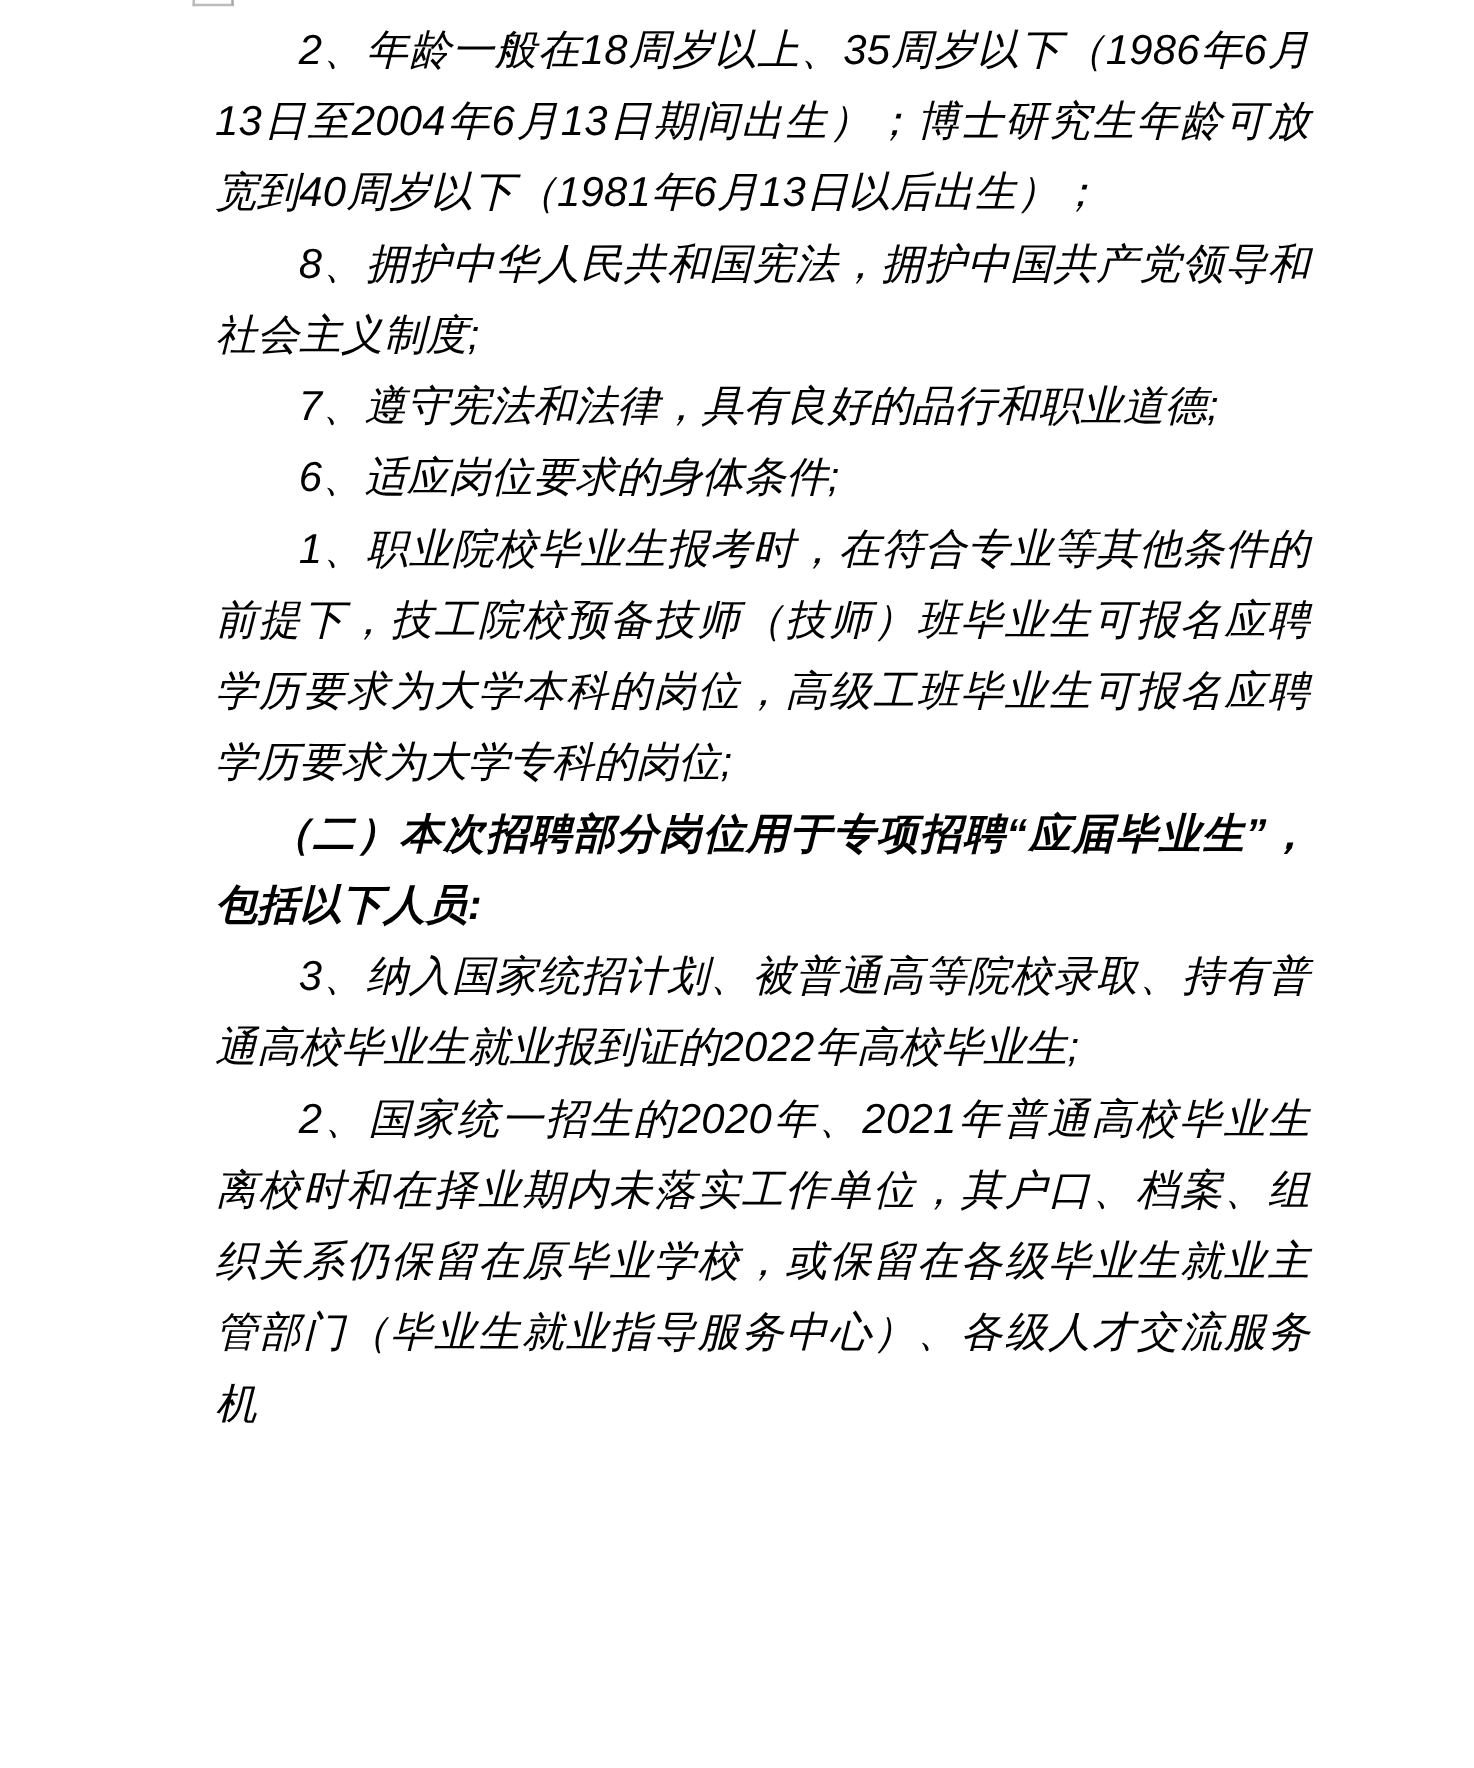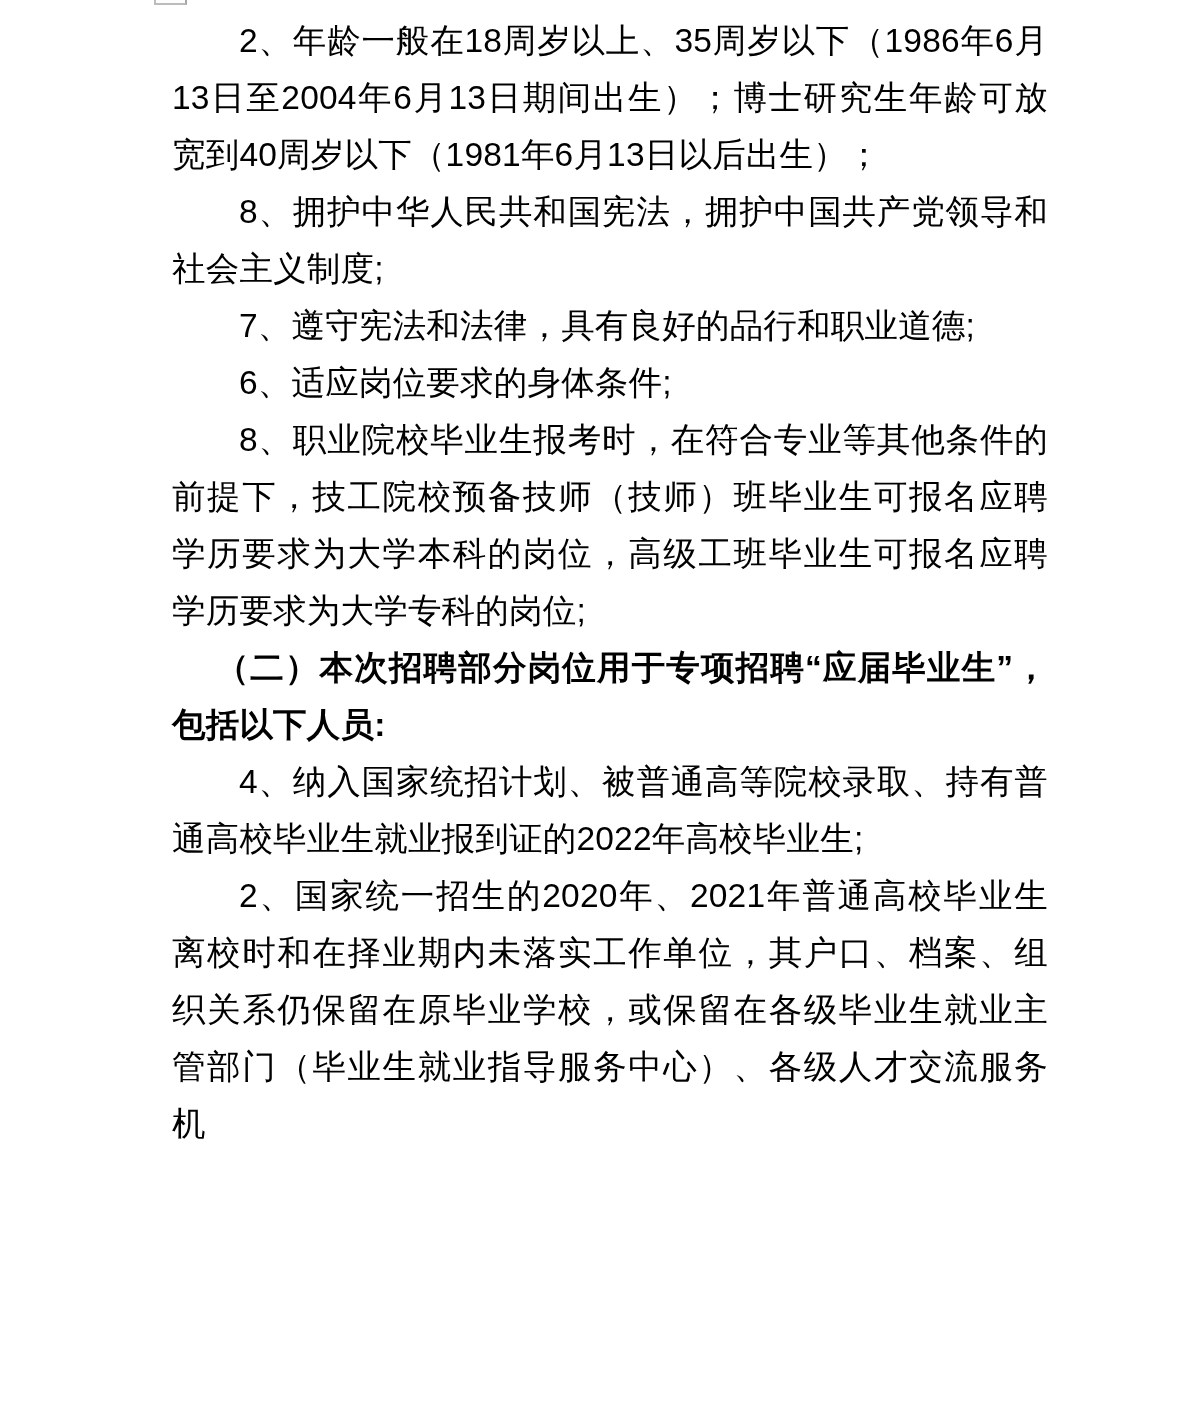--- a/index.html
+++ b/index.html
@@ -37,33 +37,34 @@
     line-height: 57px;
     text-align: justify;
     letter-spacing: 0.2px;
     word-break: normal;
     overflow-wrap: break-word;
   }
   .doc p {
     margin: 0;
     padding: 0;
     text-indent: 2em;
+    font-style: italic;
   }
   .doc p.heading {
     font-weight: bold;
     text-indent: 1.3em;
   }
 </style>
 </head>
 <body>
 
 <div class="top-artifact"></div>
 
 <article class="doc">
   <p>2、年龄一般在18周岁以上、35周岁以下（1986年6月13日至2004年6月13日期间出生）；博士研究生年龄可放宽到40周岁以下（1981年6月13日以后出生）；</p>
   <p>8、拥护中华人民共和国宪法，拥护中国共产党领导和社会主义制度;</p>
   <p>7、遵守宪法和法律，具有良好的品行和职业道德;</p>
   <p>6、适应岗位要求的身体条件;</p>
-  <p>8、职业院校毕业生报考时，在符合专业等其他条件的前提下，技工院校预备技师（技师）班毕业生可报名应聘学历要求为大学本科的岗位，高级工班毕业生可报名应聘学历要求为大学专科的岗位;</p>
+  <p>1、职业院校毕业生报考时，在符合专业等其他条件的前提下，技工院校预备技师（技师）班毕业生可报名应聘学历要求为大学本科的岗位，高级工班毕业生可报名应聘学历要求为大学专科的岗位;</p>
   <p class="heading">（二）本次招聘部分岗位用于专项招聘“应届毕业生”，包括以下人员:</p>
-  <p>4、纳入国家统招计划、被普通高等院校录取、持有普通高校毕业生就业报到证的2022年高校毕业生;</p>
+  <p>3、纳入国家统招计划、被普通高等院校录取、持有普通高校毕业生就业报到证的2022年高校毕业生;</p>
   <p>2、国家统一招生的2020年、2021年普通高校毕业生离校时和在择业期内未落实工作单位，其户口、档案、组织关系仍保留在原毕业学校，或保留在各级毕业生就业主管部门（毕业生就业指导服务中心）、各级人才交流服务机</p>
 </article>
 
 </body></html>

